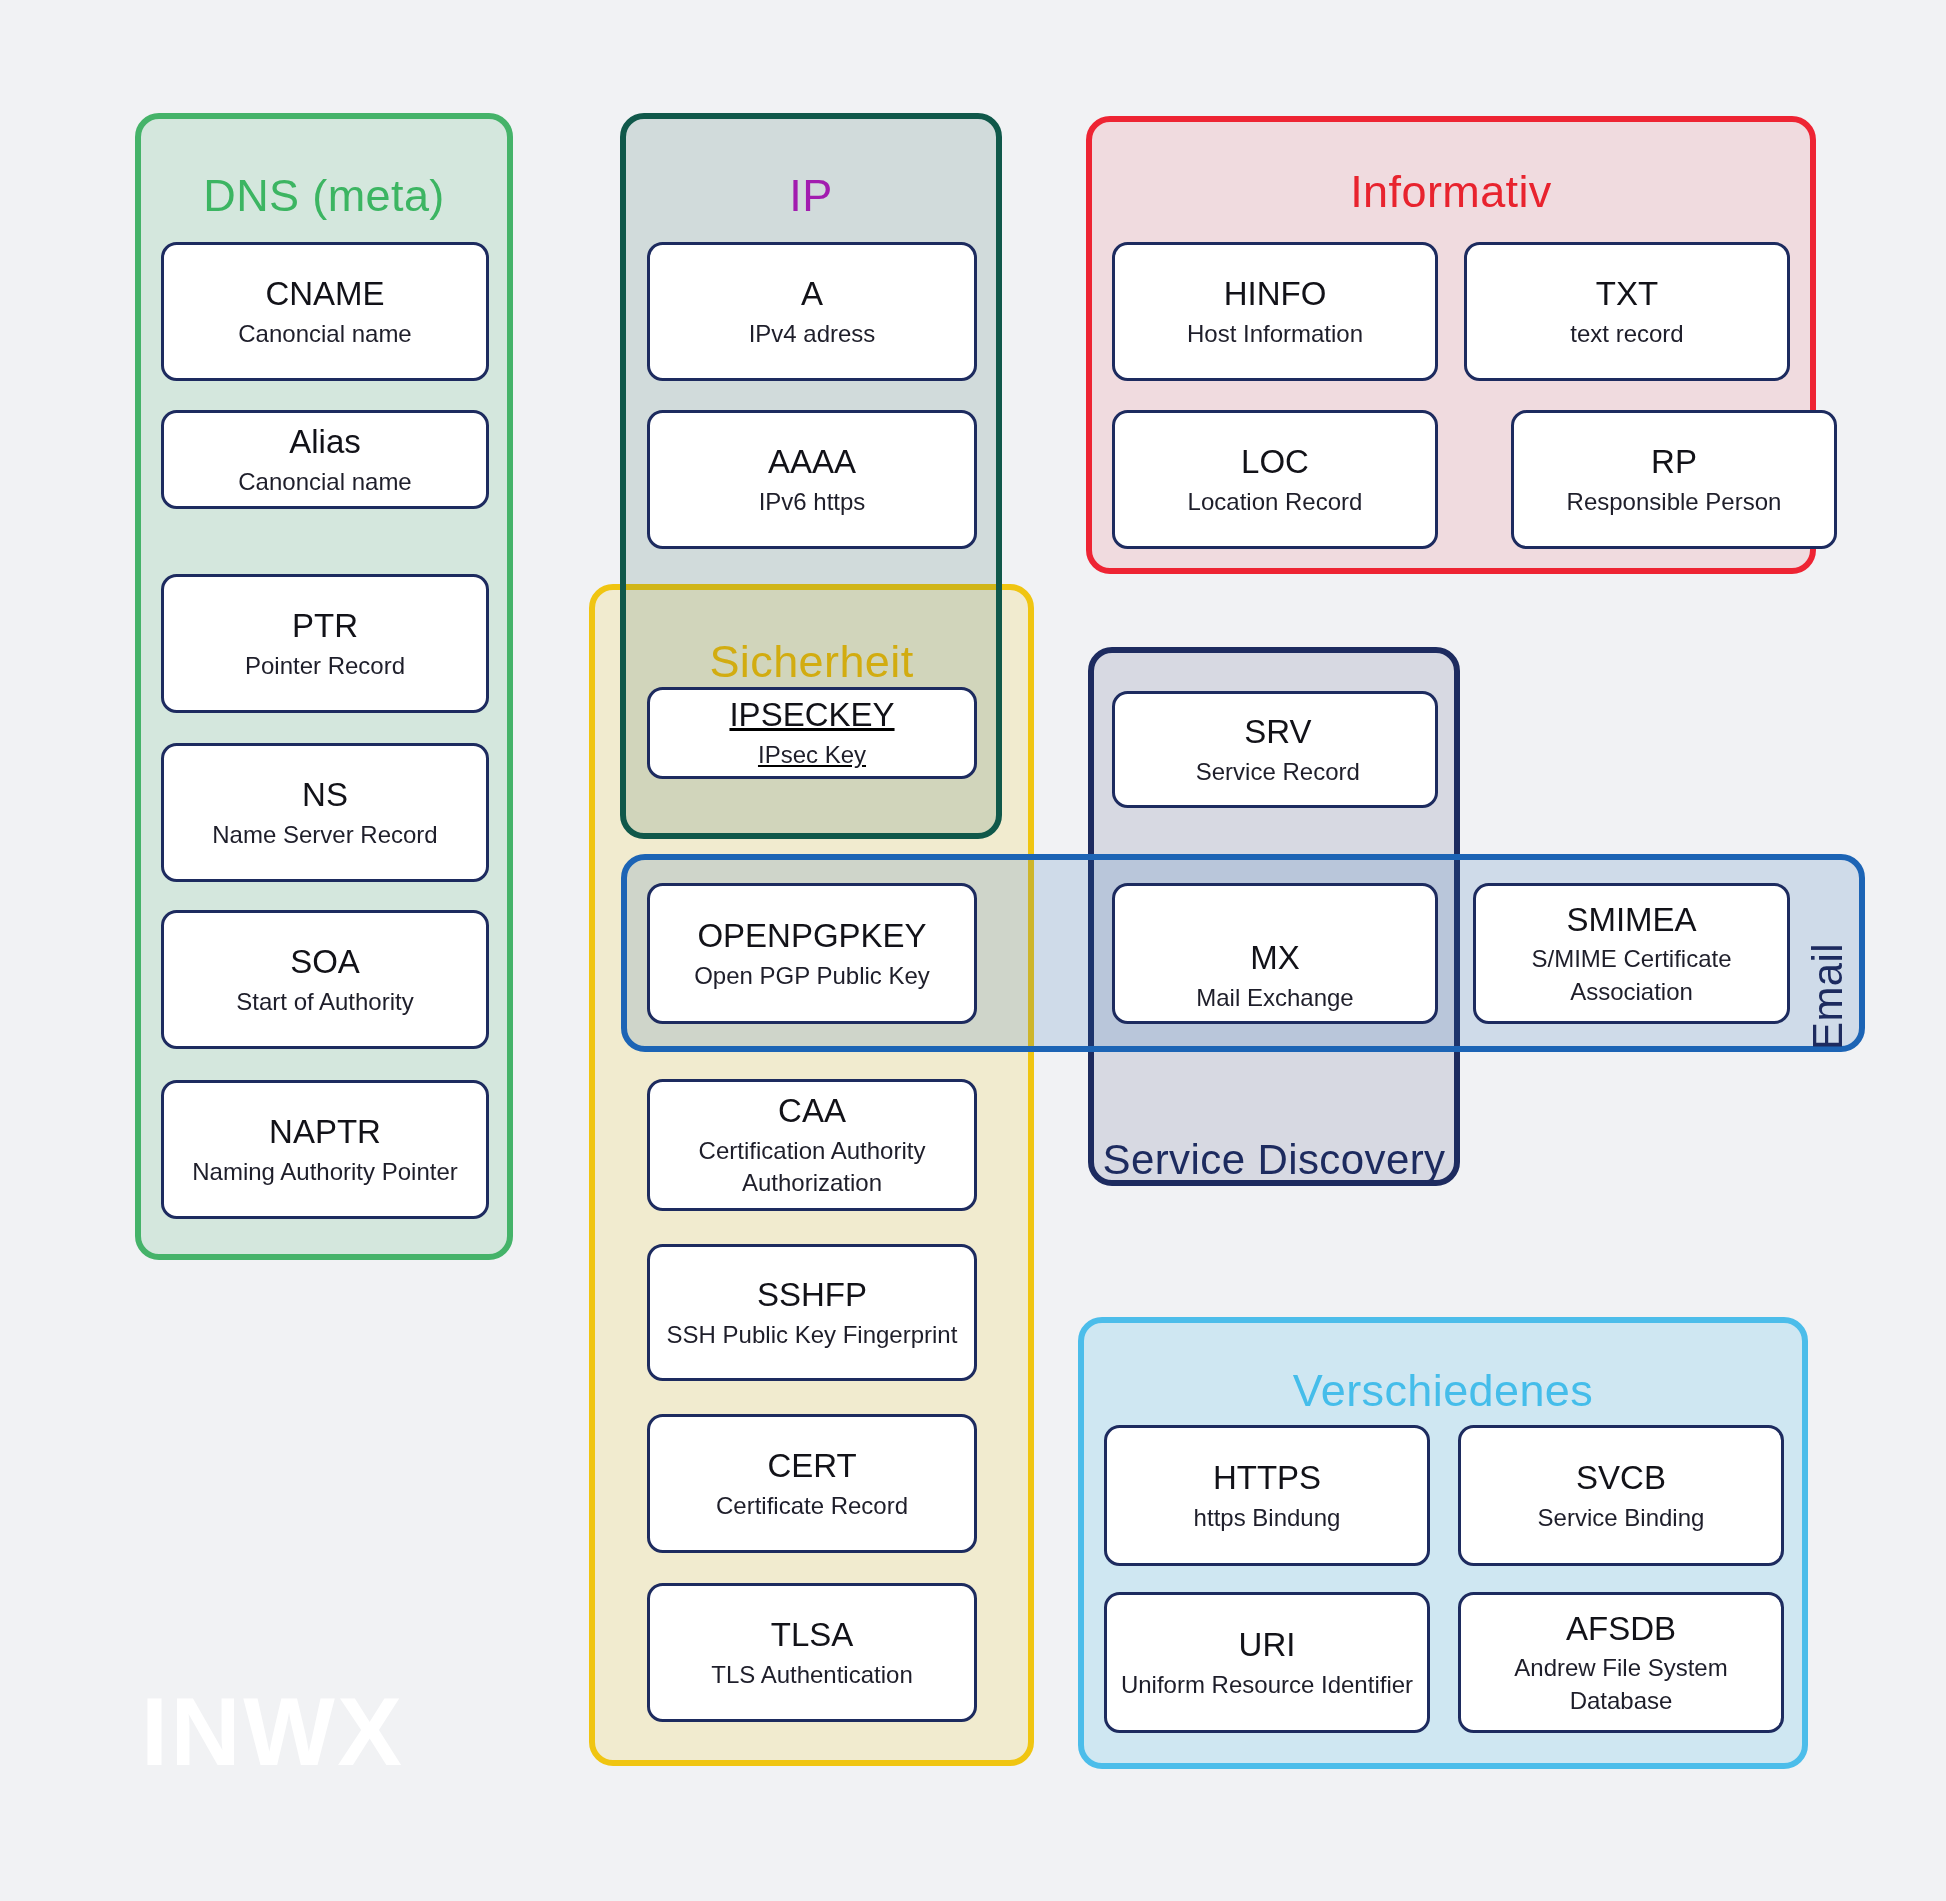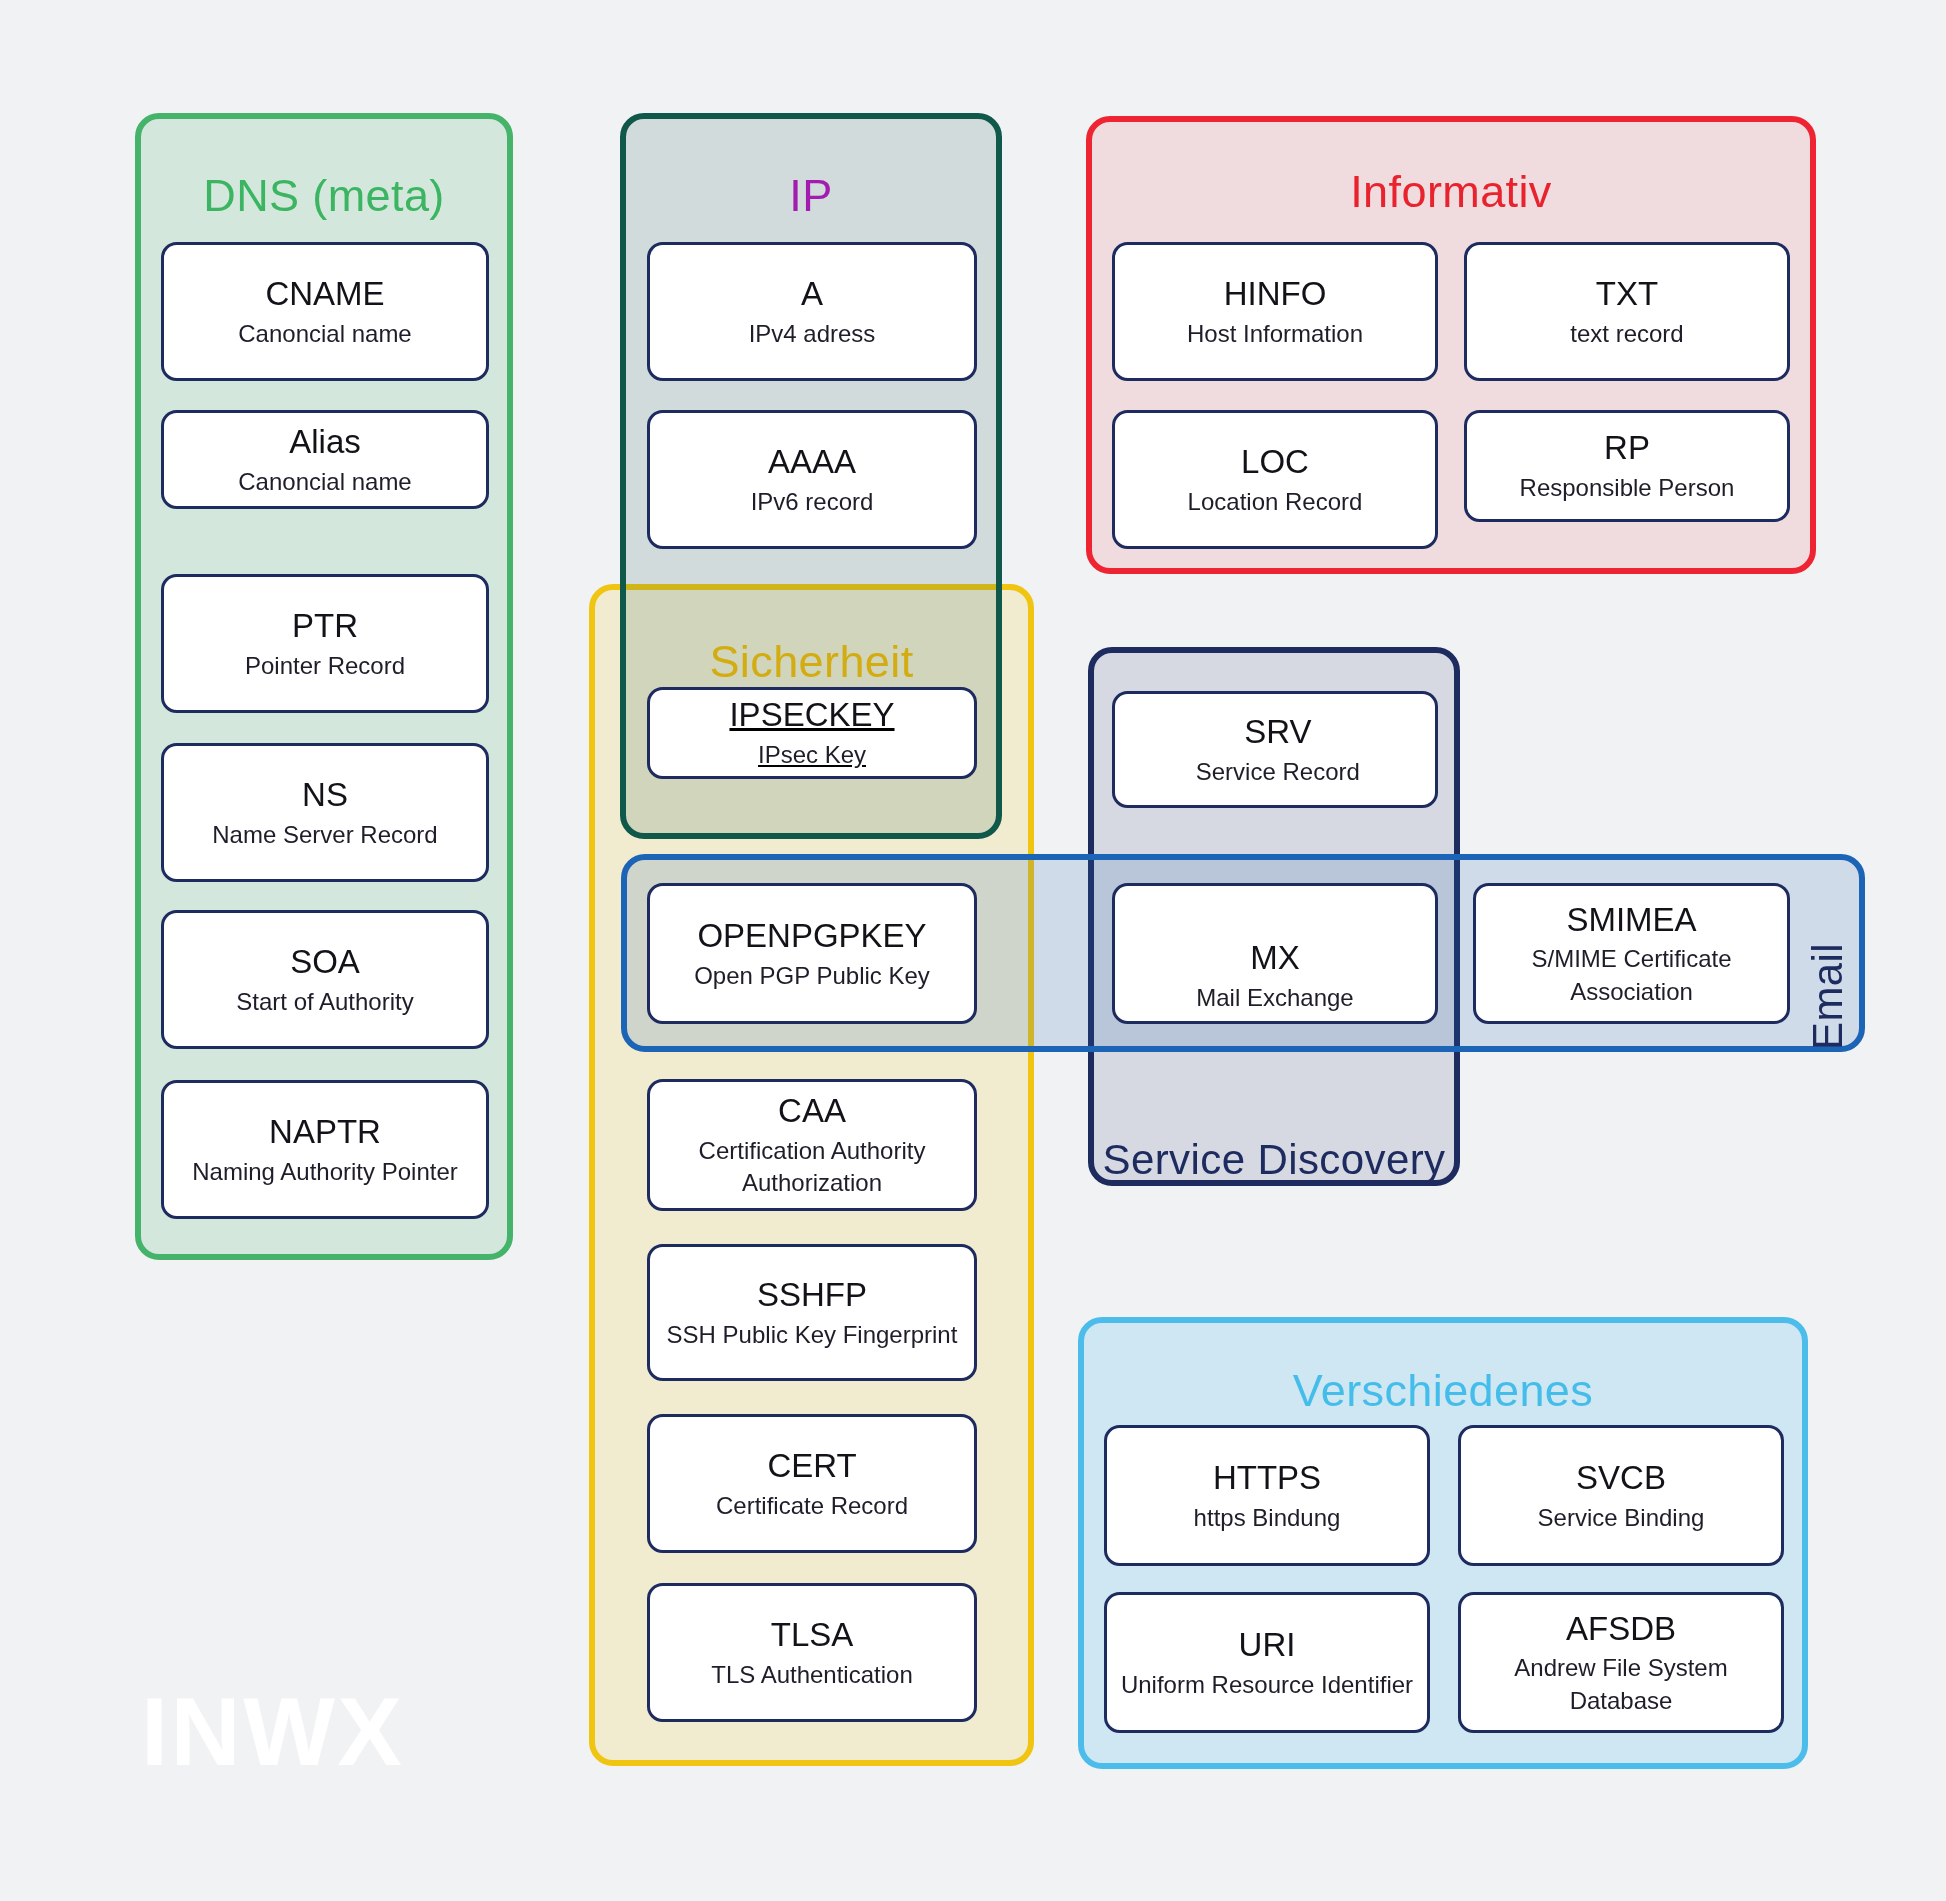--- a/index.html
+++ b/index.html
@@ -119,21 +119,21 @@
       <div class="card-desc">Host Information</div>
     </div>
     <div class="card" style="left: 1464px; top: 242px; width: 326px; height: 139px;">
       <div class="card-abbr">TXT</div>
       <div class="card-desc">text record</div>
     </div>
     <div class="card" style="left: 1112px; top: 410px; width: 326px; height: 139px;">
       <div class="card-abbr">LOC</div>
       <div class="card-desc">Location Record</div>
     </div>
-    <div class="card" style="left: 1464px; top: 410px; width: 326px; height: 112px;">
+    <div class="card" style="left: 1511px; top: 410px; width: 326px; height: 139px;">
       <div class="card-abbr">RP</div>
       <div class="card-desc">Responsible Person</div>
     </div>
     <div class="group-box" style="left: 1078px; top: 1317px; width: 730px; height: 452px; border-color: rgb(76, 189, 234); background: rgba(76, 189, 234, 0.2); z-index: 1;"></div>
     <div class="group-title" style="left: 1078px; top: 1334px; width: 730px; height: 83px; color: rgb(69, 189, 234); font-size: 45px;">
       <span>Verschiedenes</span>
     </div>
     <div class="card" style="left: 1104px; top: 1425px; width: 326px; height: 141px;">
       <div class="card-abbr">HTTPS</div>
       <div class="card-desc">https Bindung</div>
@@ -181,21 +181,21 @@
     <div class="group-box" style="left: 620px; top: 113px; width: 382px; height: 726px; border-color: rgb(16, 88, 74); background: rgba(16, 88, 74, 0.14); z-index: 3;"></div>
     <div class="group-title" style="left: 620px; top: 139px; width: 382px; height: 83px; color: #a21caf; font-size: 45px;">
       <span>IP</span>
     </div>
     <div class="card" style="left: 647px; top: 242px; width: 330px; height: 139px;">
       <div class="card-abbr">A</div>
       <div class="card-desc">IPv4 adress</div>
     </div>
     <div class="card" style="left: 647px; top: 410px; width: 330px; height: 139px;">
       <div class="card-abbr">AAAA</div>
-      <div class="card-desc">IPv6 record</div>
+      <div class="card-desc">IPv6 https</div>
     </div>
     <div class="group-box" style="left: 1088px; top: 647px; width: 372px; height: 539px; border-color: rgb(29, 43, 95); background: rgba(29, 43, 95, 0.12); z-index: 4;"></div>
     <div class="group-title" style="left: 1088px; top: 1097px; width: 372px; height: 87px; color: rgb(29, 43, 95); font-size: 42px;">
       <span>Service Discovery</span>
     </div>
     <div class="card" style="left: 1112px; top: 691px; width: 326px; height: 117px; padding-left: 16px;">
       <div class="card-abbr">SRV</div>
       <div class="card-desc">Service Record</div>
     </div>
     <div class="card" style="left: 1112px; top: 883px; width: 326px; height: 141px; justify-content: flex-end;">

